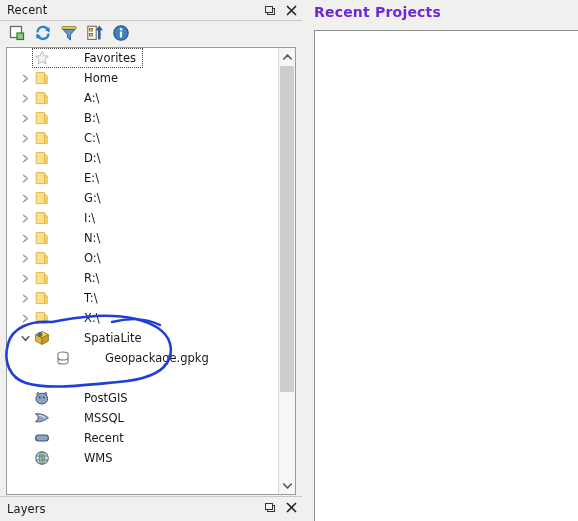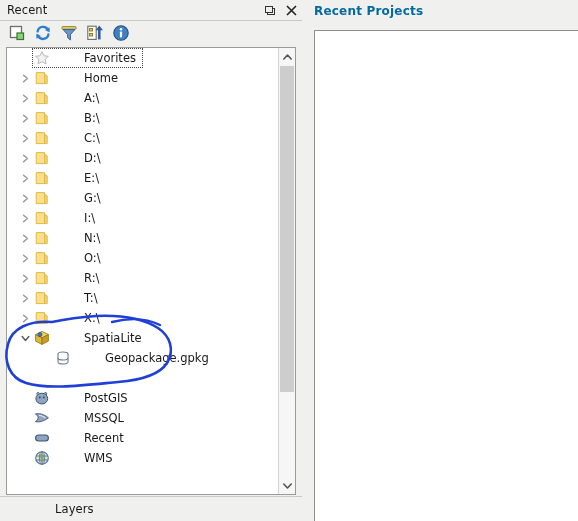--- a/index.html
+++ b/index.html
@@ -191,43 +191,42 @@
 
   
   #layers-panel {
     position: absolute;
     left: 0;
     bottom: 0;
     width: 302px;
     height: 24px;
     background: #f0f0ef;
     border-top: 1px solid #c8c8c6;
-    padding-left: 48px;
   }
   #layers-panel .panel-titlebar {
     border-bottom: none;
     height: 23px;
   }
 
   
   #right-area {
     position: absolute;
     left: 302px;
     top: 0;
     right: 0;
     bottom: 0;
     background: #f0f0ef;
   }
   #recent-projects-title {
     position: absolute;
     left: 12px;
     top: 4px;
-    font-size: 12px;
+    font-size: 14px;
     font-weight: bold;
-    color: #0369a1;
+    color: #6d28d9;
     letter-spacing: .2px;
   }
   #recent-projects-list {
     position: absolute;
     left: 12px;
     top: 30px;
     right: 0;
     bottom: 0;
     background: #ffffff;
     border-top: 1px solid #8f8f8d;

